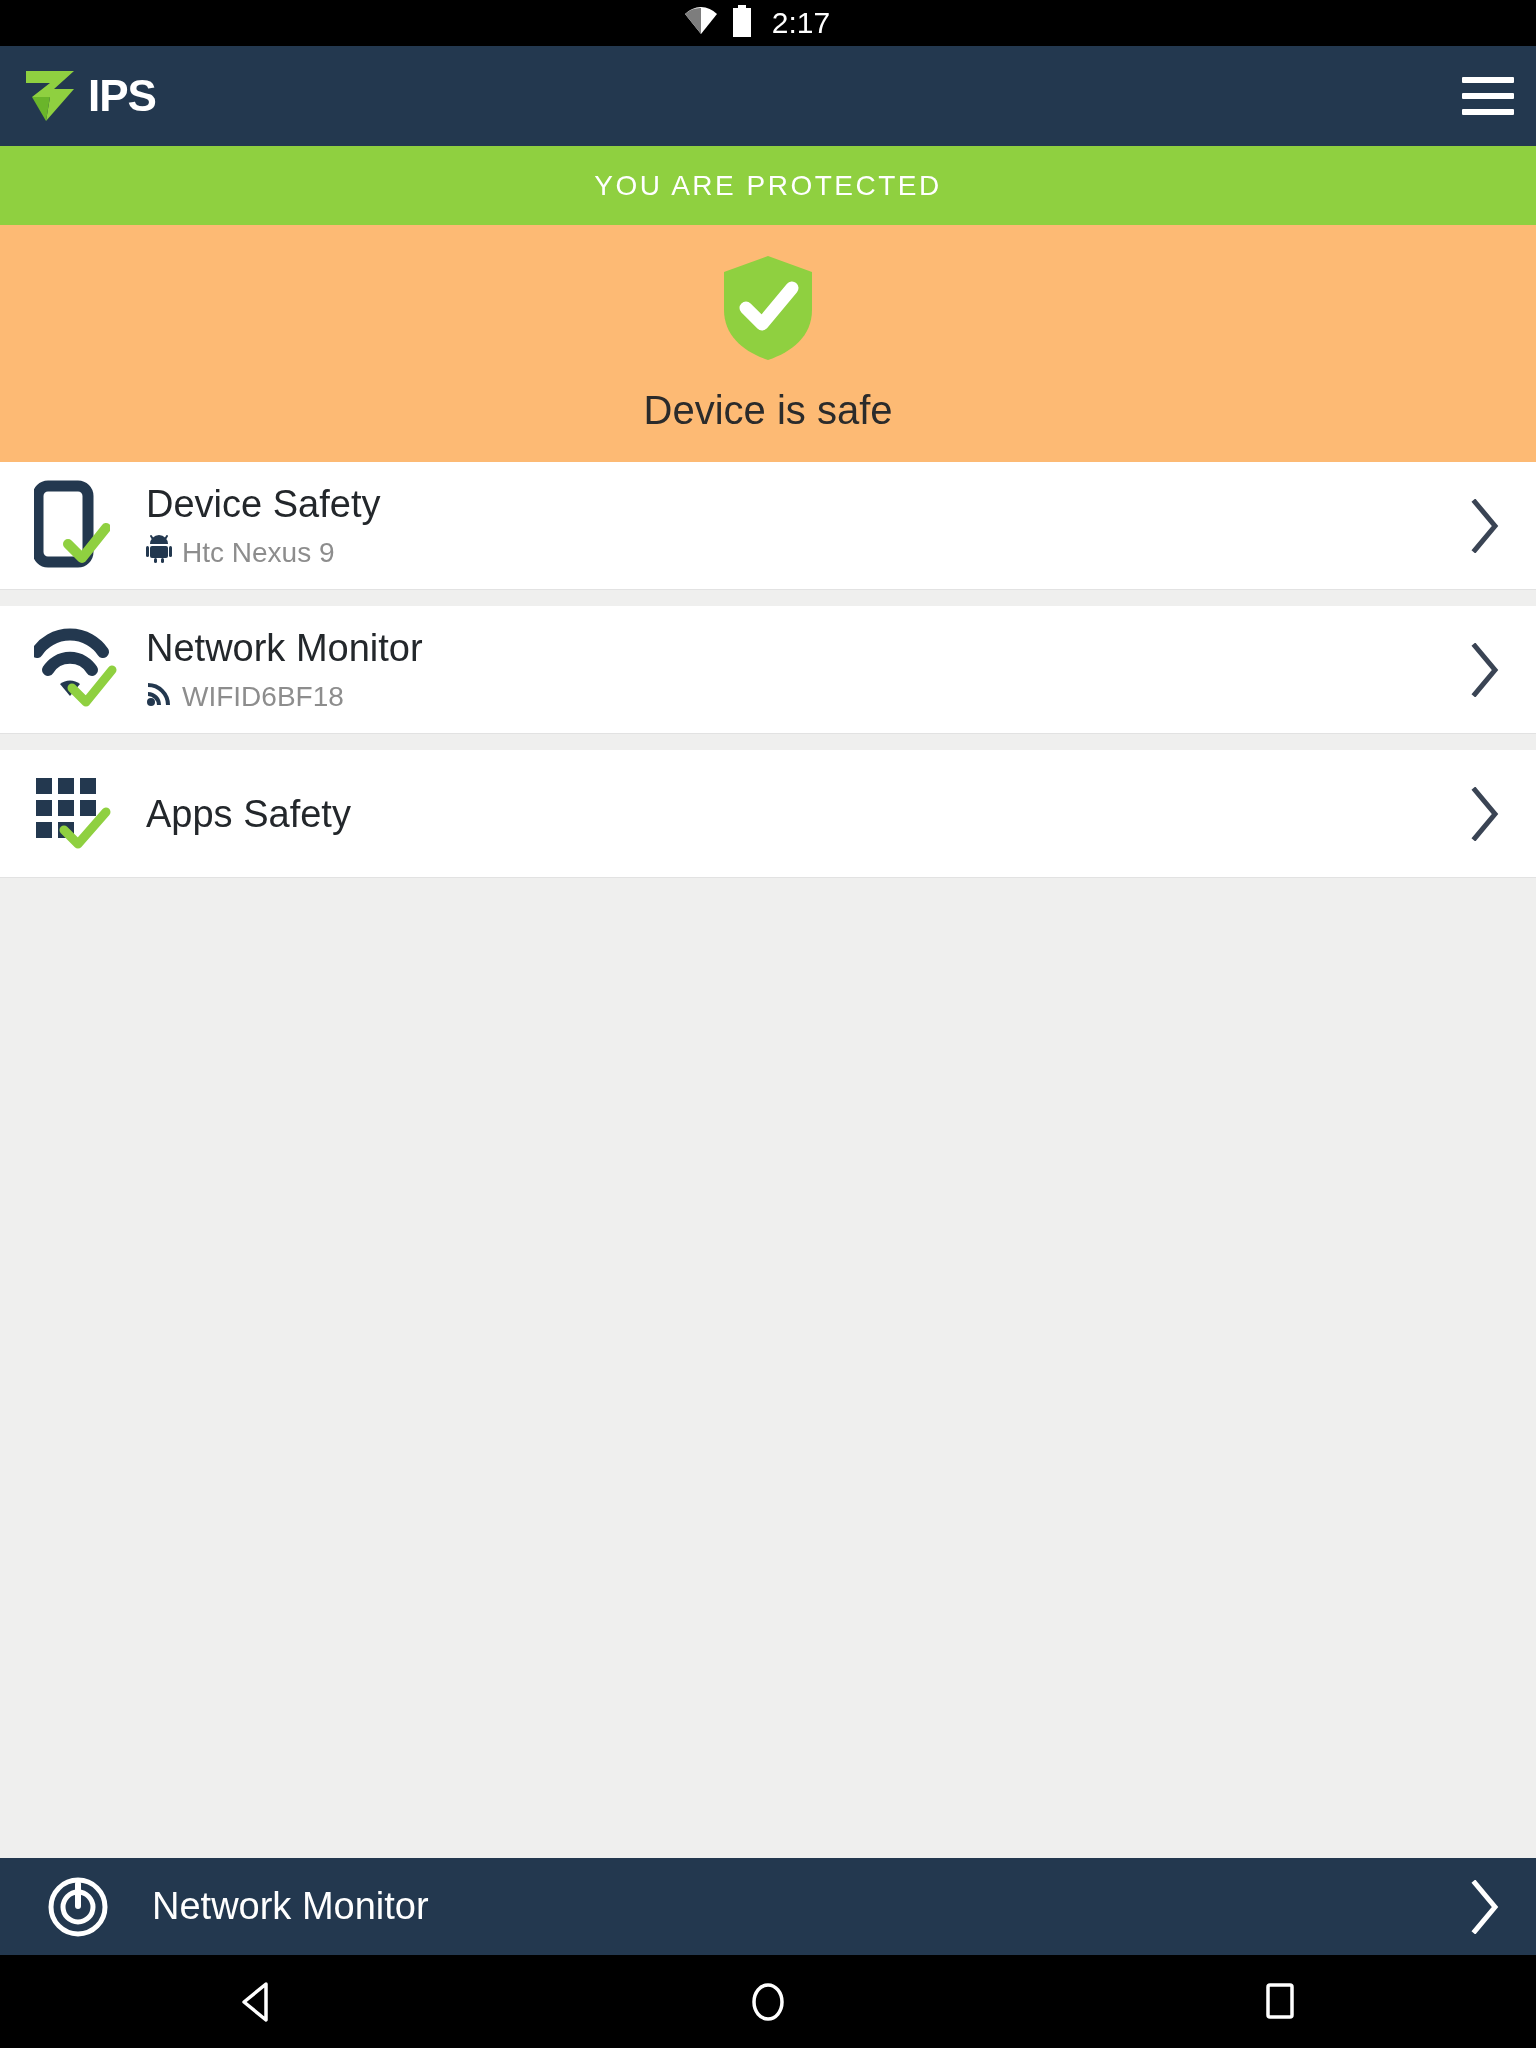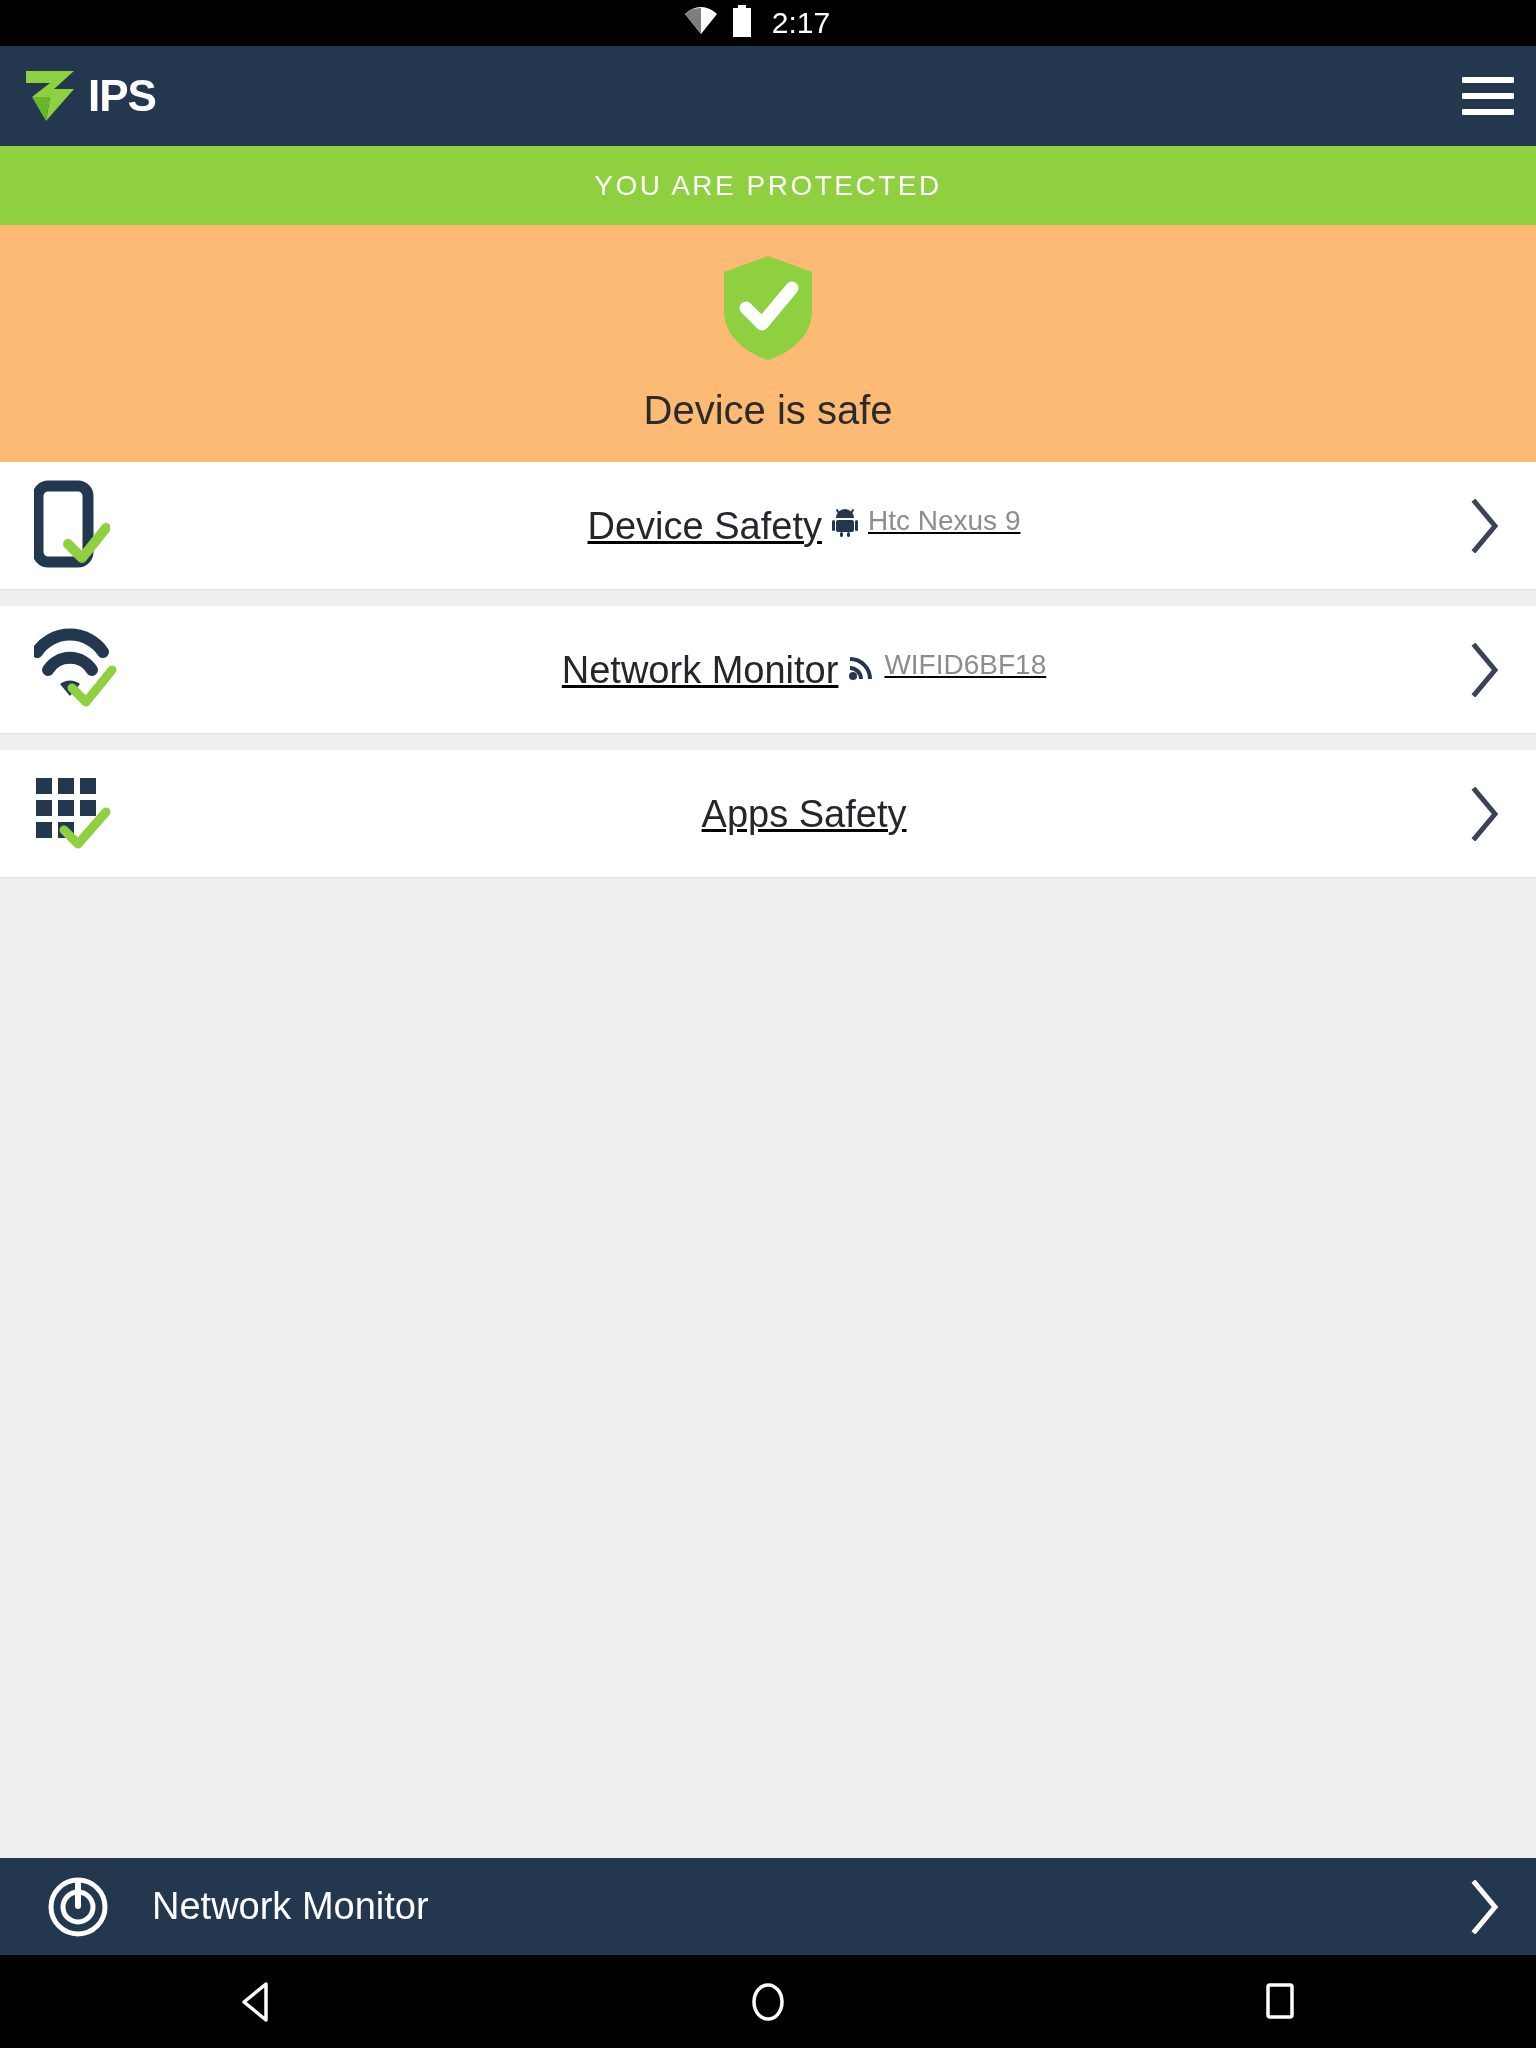--- a/index.html
+++ b/index.html
@@ -139,33 +139,33 @@
     width: 98px;
     flex: none;
     display: flex;
     align-items: center;
     justify-content: flex-start;
     position: relative;
   }
   .row-body {
     flex: 1 1 auto;
     display: flex;
+    flex-direction: column;
     justify-content: center;
     gap: 10px;
     padding-left: 14px;
-    text-decoration: underline;
   }
   .row-title {
     color: #23272b;
     font-size: 38px;
     line-height: 1;
   }
   .row-sub {
     display: flex;
-    align-items: flex-start;
+    align-items: flex-end;
     gap: 10px;
   }
   .row-sub-text {
     color: #8d8d8d;
     font-size: 28px;
     line-height: 1;
   }
   .chev {
     flex: none;
     width: 46px;

